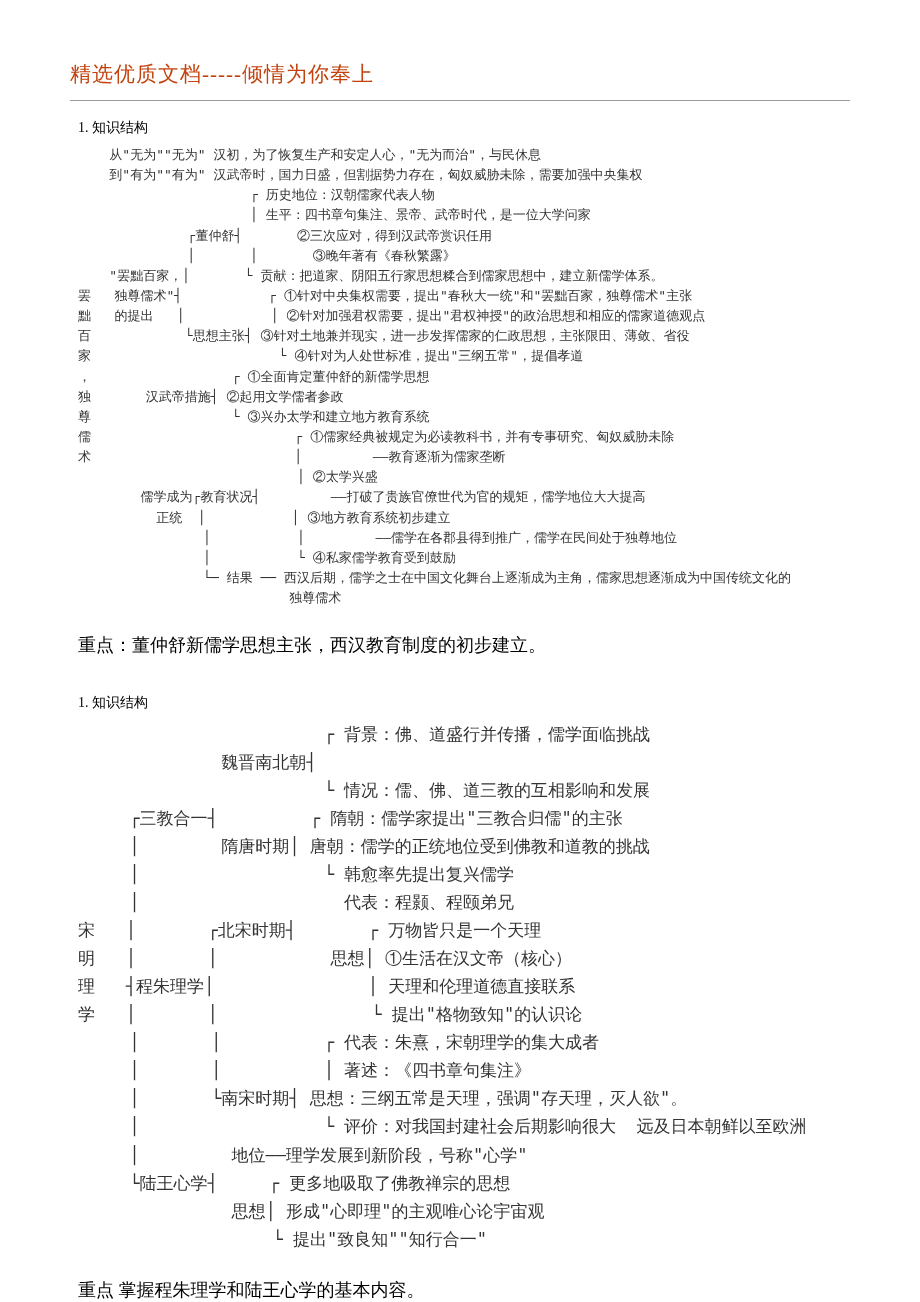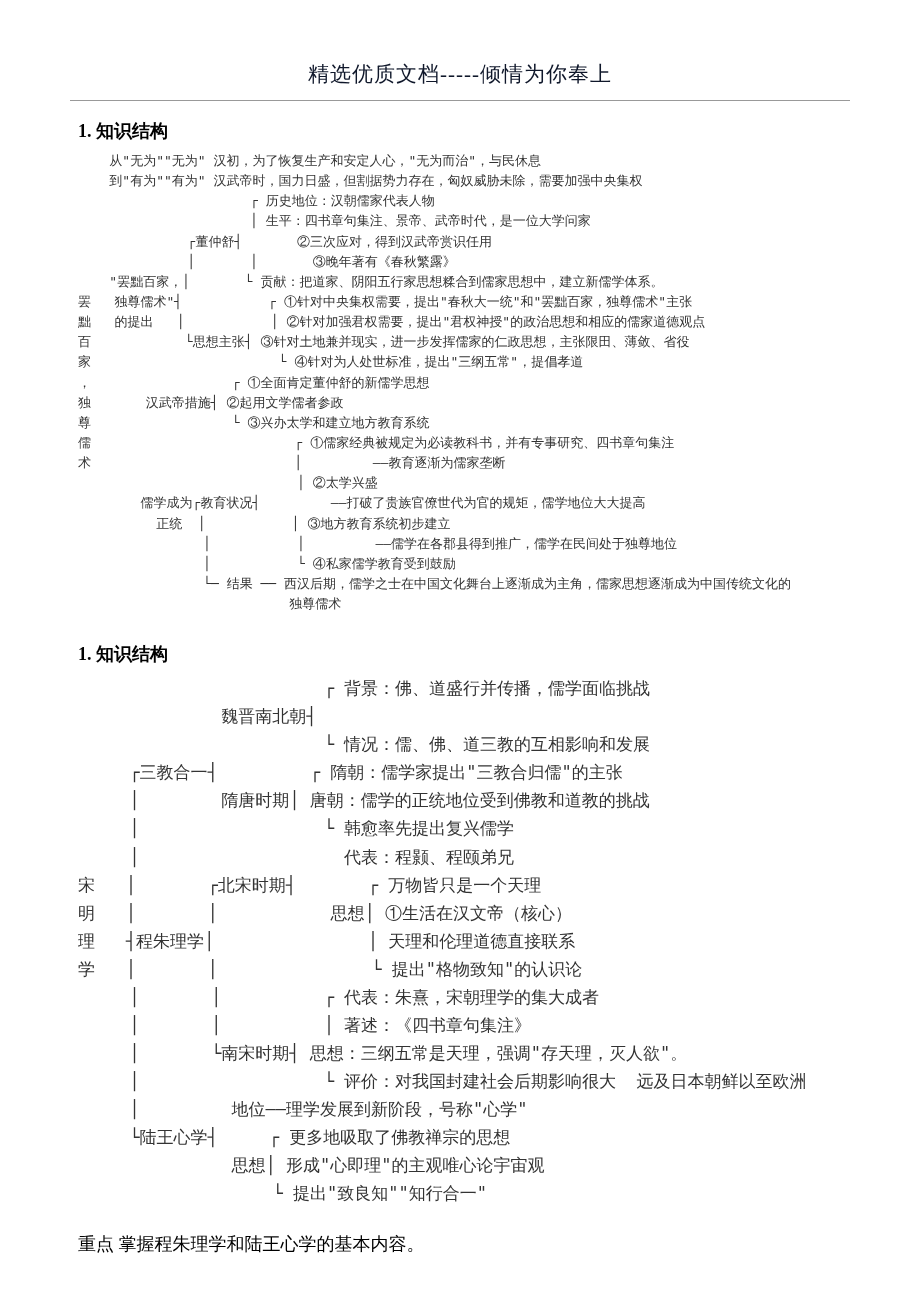--- a/index.html
+++ b/index.html
@@ -11,42 +11,42 @@
       background: #fff;
       font-family: "SimSun", "宋体", serif;
       width: 920px;
       margin: 0 auto;
       padding: 0;
     }
     .page {
       padding: 60px 70px 40px 70px;
     }
     .header {
-      text-align: center;
+      text-align: left;
       font-size: 21px;
-      color: #0f172a;
+      color: #c2410c;
       margin-bottom: 12px;
       font-family: "SimSun", serif;
       letter-spacing: 1px;
     }
     .header-line {
       border-top: 1px solid #999;
       margin-bottom: 18px;
     }
     .diagram {
       font-size: 13px;
       line-height: 1.55;
       color: #333;
       margin-left: 8px;
       white-space: pre;
       font-family: "SimSun", monospace;
     }
     .section-title {
-      font-size: 18px;
-      font-weight: bold;
+      font-size: 14px;
+      font-weight: normal;
       margin: 6px 0 8px 8px;
     }
     .body-text {
       font-size: 18px;
       line-height: 2.2;
       color: #000;
       margin: 18px 0 18px 8px;
       font-family: "SimSun", serif;
     }
     .body-text-inline {
@@ -73,30 +73,31 @@
               ┌<span>董仲舒</span>┤       <span>②三次应对，得到汉武帝赏识任用</span>
               │       │       <span>③晚年著有《春秋繁露》</span>
     "罢黜百家，│       └ <span>贡献：把道家、阴阳五行家思想糅合到儒家思想中，建立新儒学体系。</span>
 罢   独尊儒术"┤           ┌ <span>①针对中央集权需要，提出"春秋大一统"和"罢黜百家，独尊儒术"主张</span>
 黜   的提出   │           │ <span>②针对加强君权需要，提出"君权神授"的政治思想和相应的儒家道德观点</span>
 百            └<span>思想主张</span>┤ <span>③针对土地兼并现实，进一步发挥儒家的仁政思想，主张限田、薄敛、省役</span>
 家                        └ <span>④针对为人处世标准，提出"三纲五常"，提倡孝道</span>
 ，                  ┌ <span>①全面肯定董仲舒的新儒学思想</span>
 独       <span>汉武帝措施</span>┤ <span>②起用文学儒者参政</span>
 尊                  └ <span>③兴办太学和建立地方教育系统</span>
-儒                          ┌ <span>①儒家经典被规定为必读教科书，并有专事研究、四书章句集注</span>
+儒                          ┌ <span>①儒家经典被规定为必读教科书，并有专事研究、匈奴威胁未除</span>
 术                          │         <span>——教育逐渐为儒家垄断</span>
                             │ <span>②太学兴盛</span>
         儒学成为┌<span>教育状况</span>┤         <span>——打破了贵族官僚世代为官的规矩，儒学地位大大提高</span>
           正统  │           │ <span>③地方教育系统初步建立</span>
                 │           │         <span>——儒学在各郡县得到推广，儒学在民间处于独尊地位</span>
                 │           └ <span>④私家儒学教育受到鼓励</span>
                 └─ <span>结果</span> ── <span>西汉后期，儒学之士在中国文化舞台上逐渐成为主角，儒家思想逐渐成为中国传统文化的</span>
                            <span>独尊儒术</span></div>
 
+  <div class="body-text">重点：董仲舒新儒学思想主张，西汉教育制度的初步建立。</div>
 
   <div class="section-title" style="margin-top:28px">1. 知识结构</div>
   <div class="diagram" style="font-size:17px; line-height:1.65">                        ┌ <span>背景：佛、道盛行并传播，儒学面临挑战</span>
               <span>魏晋南北朝</span>┤
                         └ <span>情况：儒、佛、道三教的互相影响和发展</span>
      ┌<span>三教合一</span>┤         ┌ <span>隋朝：儒学家提出"三教合归儒"的主张</span>
      │        <span>隋唐时期</span>│ <span>唐朝：儒学的正统地位受到佛教和道教的挑战</span>
      │                  └ <span>韩愈率先提出复兴儒学</span>
      │                    <span>代表：程颢、程颐弟兄</span>
 宋   │       ┌<span>北宋时期</span>┤       ┌ <span>万物皆只是一个天理</span>

